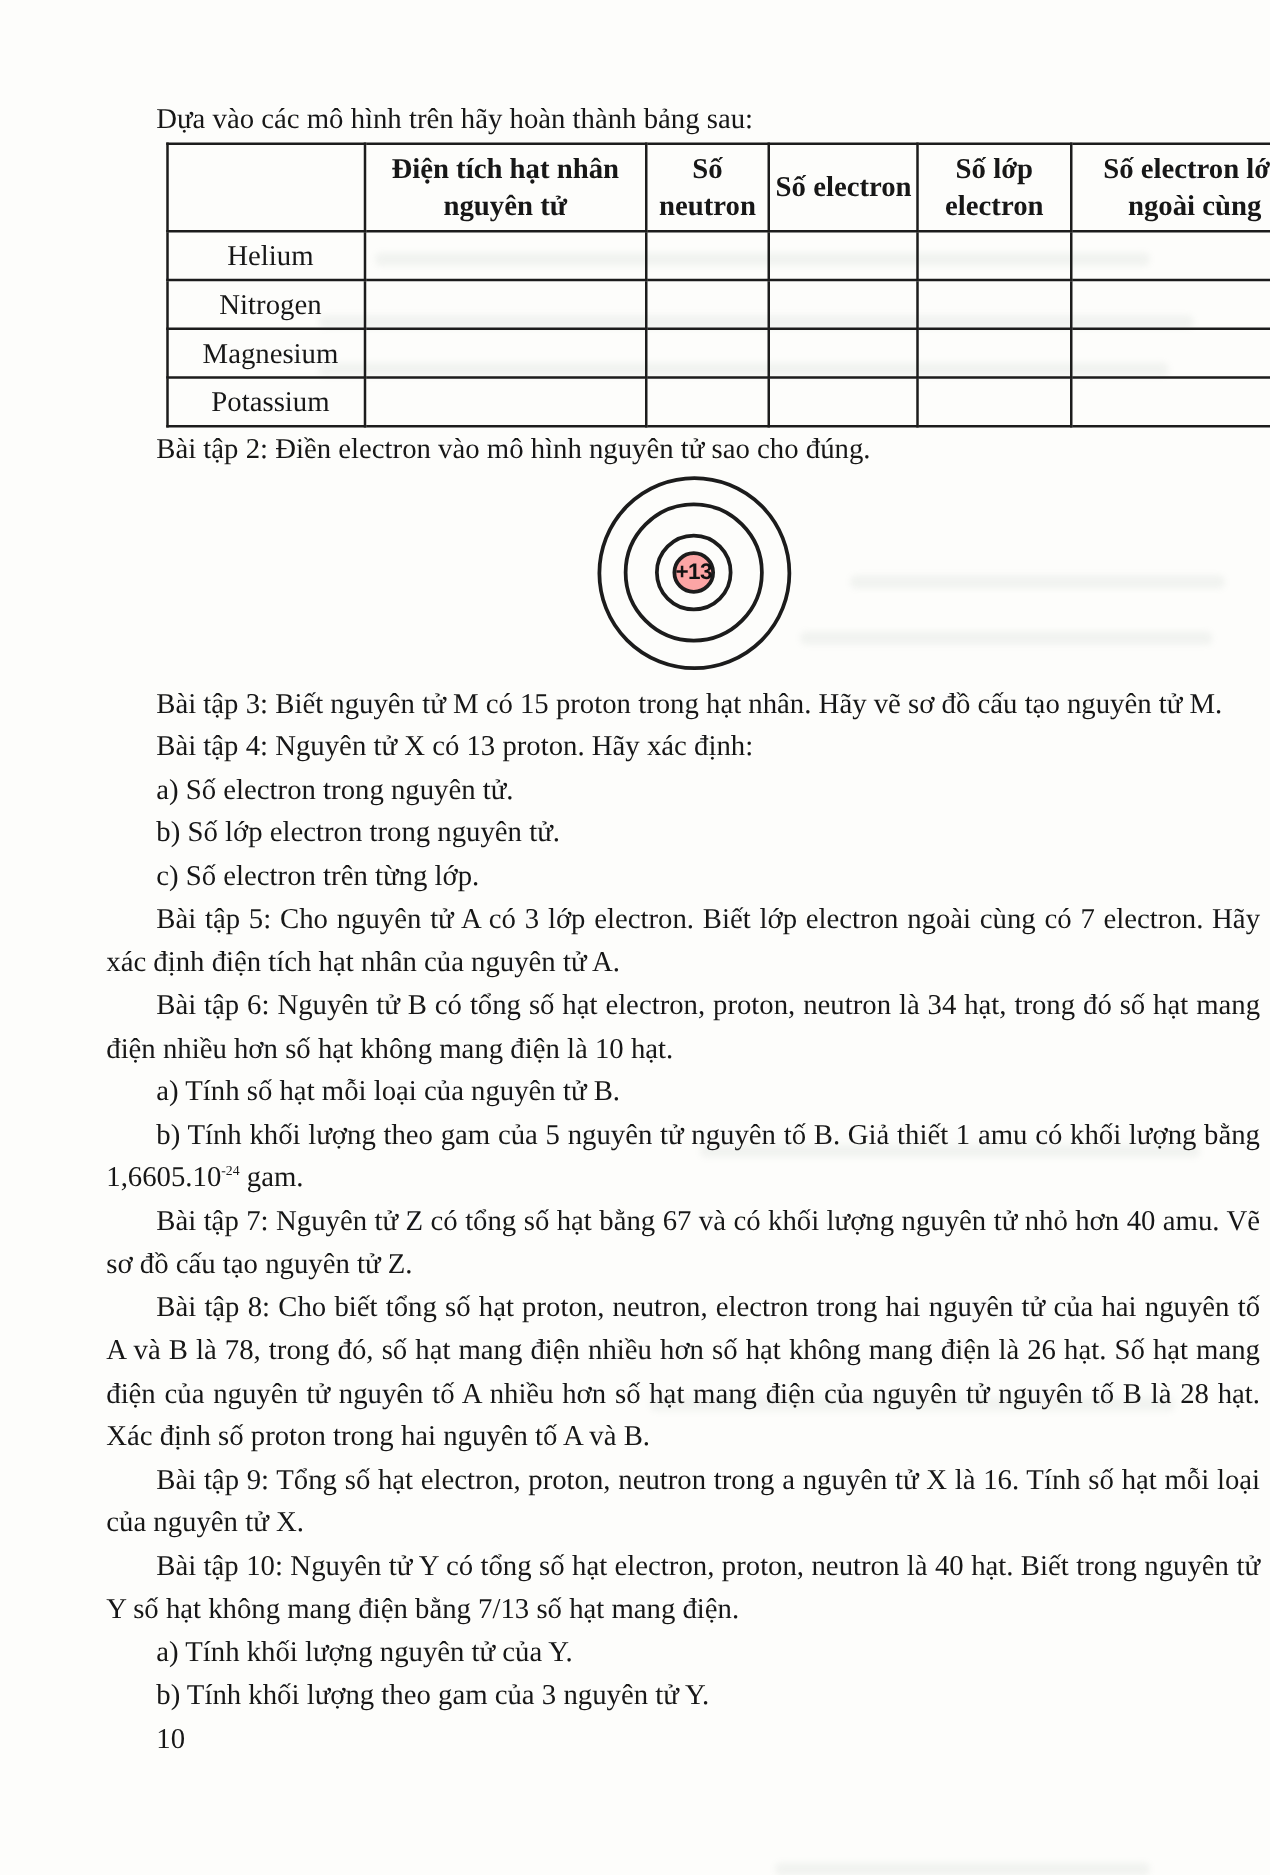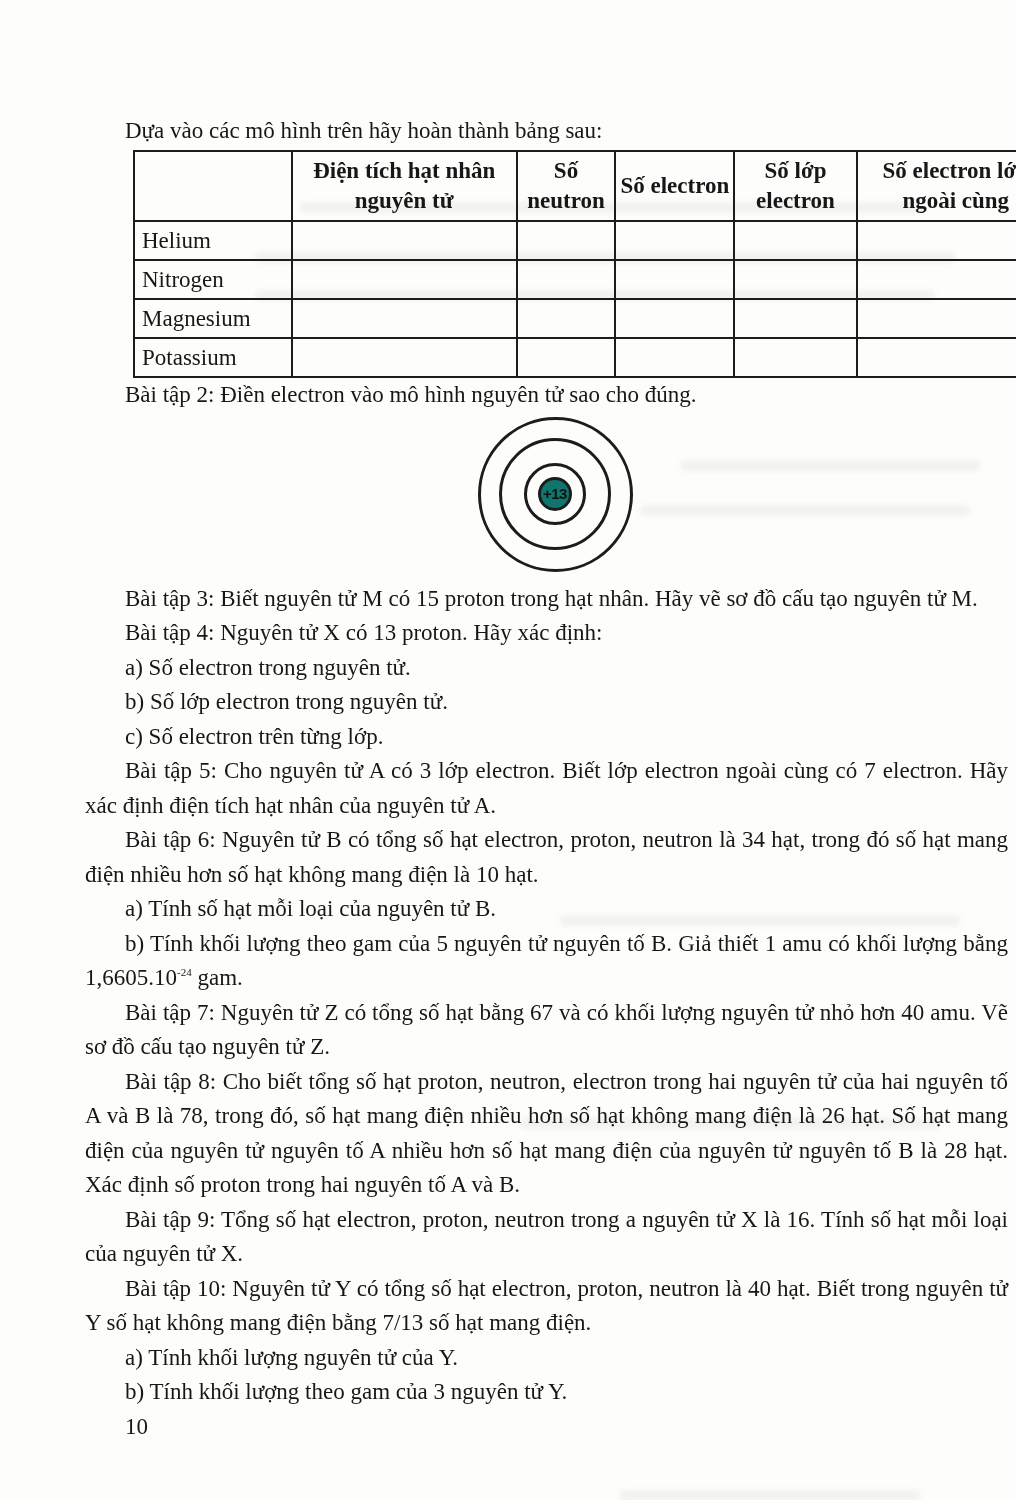--- a/index.html
+++ b/index.html
@@ -8,21 +8,21 @@
     background:#fdfdfb;
     overflow:hidden;
     font-family:"Liberation Serif", serif;
     color:#171717;
     position:relative;
   }
   .content{
     position:relative;
     margin-left:85px;
     width:923px;
-    padding-top:116px;
+    padding-top:80px;
   }
   p.line{
     margin:0;
     font-size:23px;
     line-height:34.5px;
     text-align:justify;
     text-indent:40px;
   }
   p.intro{line-height:30px;}
   .ex-label{font-weight:normal;}
@@ -45,21 +45,21 @@
     line-height:30px;
     padding:3px 2px;
     text-align:center;
     vertical-align:middle;
     height:62px;
   }
   table.atoms td{
     font-size:23px;
     height:37px;
     padding:0 0 0 7px;
-    text-align:left;
+    text-align:center;
     vertical-align:middle;
   }
   .c0{width:155px;} .c1{width:221px;} .c2{width:97px;}
   .c3{width:117px;} .c4{width:120px;} .c5{width:195px;}
 
   
   .diagram{
     position:relative;
     height:155px;
     margin:4px 0 10px 0;
@@ -73,25 +73,25 @@
   }
   .shell3{width:155px;height:155px;left:393px;top:0;}
   .shell2{width:112px;height:112px;left:414px;top:21px;}
   .shell1{width:62px;height:62px;left:439px;top:46px;}
   .nucleus{
     position:absolute;
     width:34px;height:34px;
     left:453px;top:60px;
     border:3px solid #1c1c1c;
     border-radius:50%;
-    background:#0f766e;
+    background:#fca5a5;
     box-sizing:border-box;
     display:flex;align-items:center;justify-content:center;
     font-family:"Liberation Sans", sans-serif;
-    font-weight:bold;font-size:15px;color:#111;
+    font-weight:bold;font-size:18px;color:#111;
     letter-spacing:-0.5px;
   }
 
   .page-number{
     margin:6px 0 0 8px;
     font-family:Liberation Serif, serif;
     font-size:26px;
     line-height:28px;
     text-indent:0;
     text-align:left;

